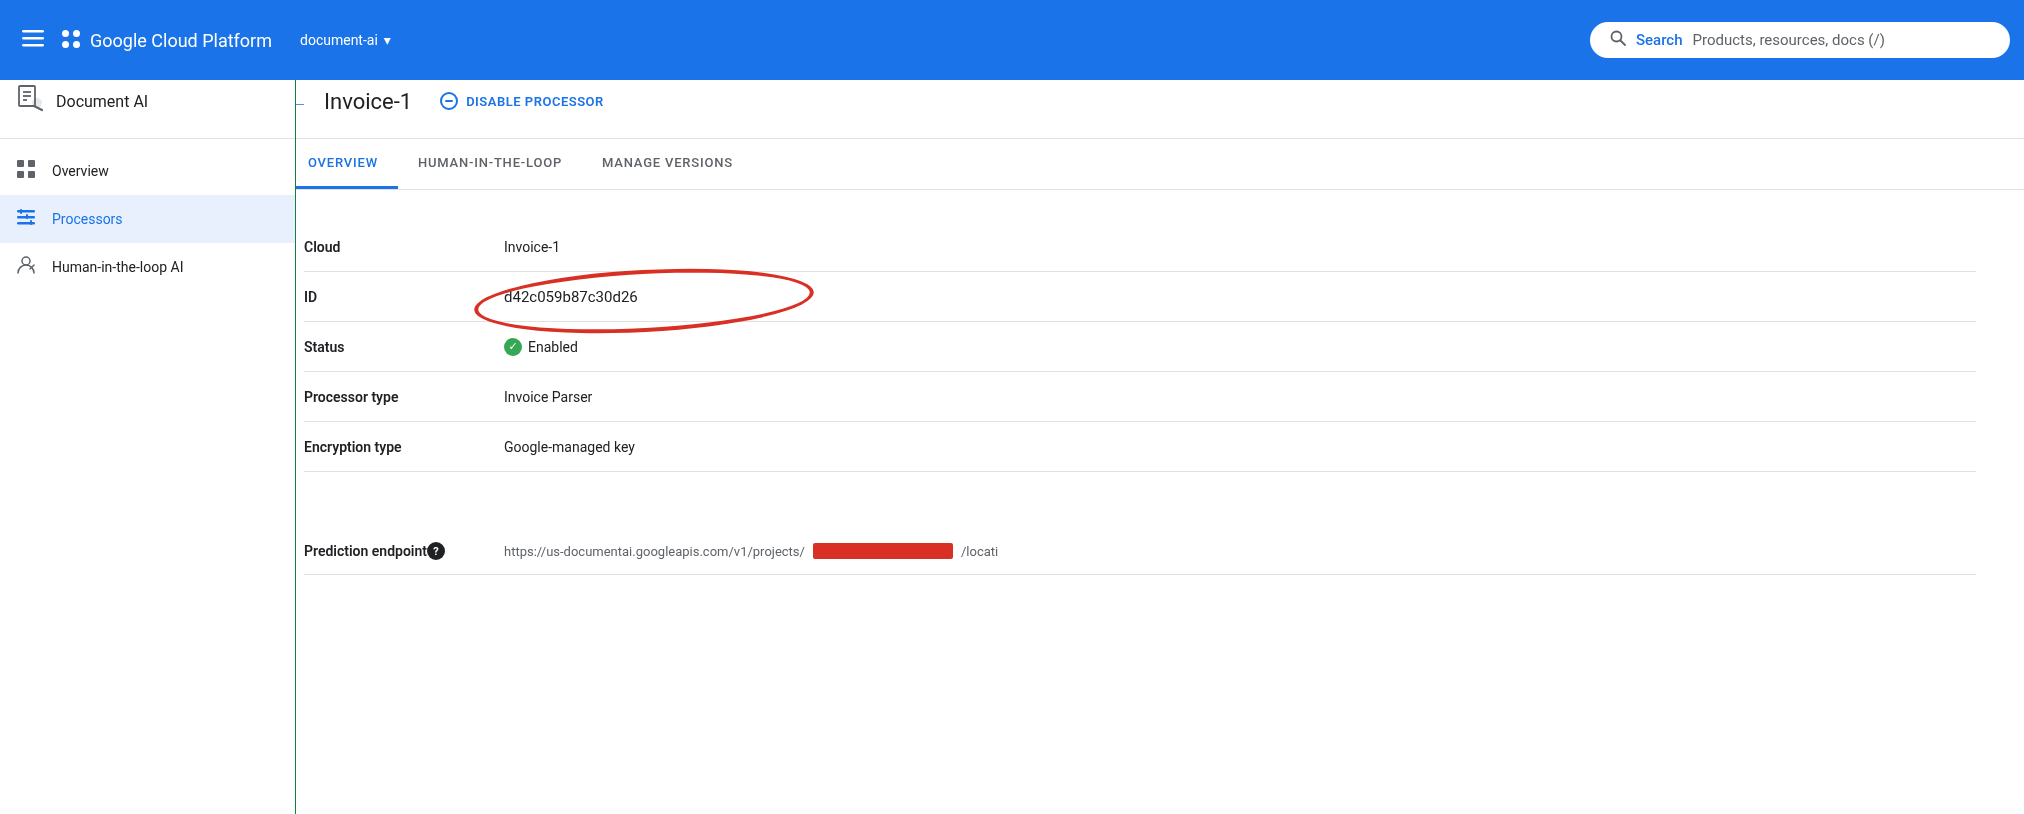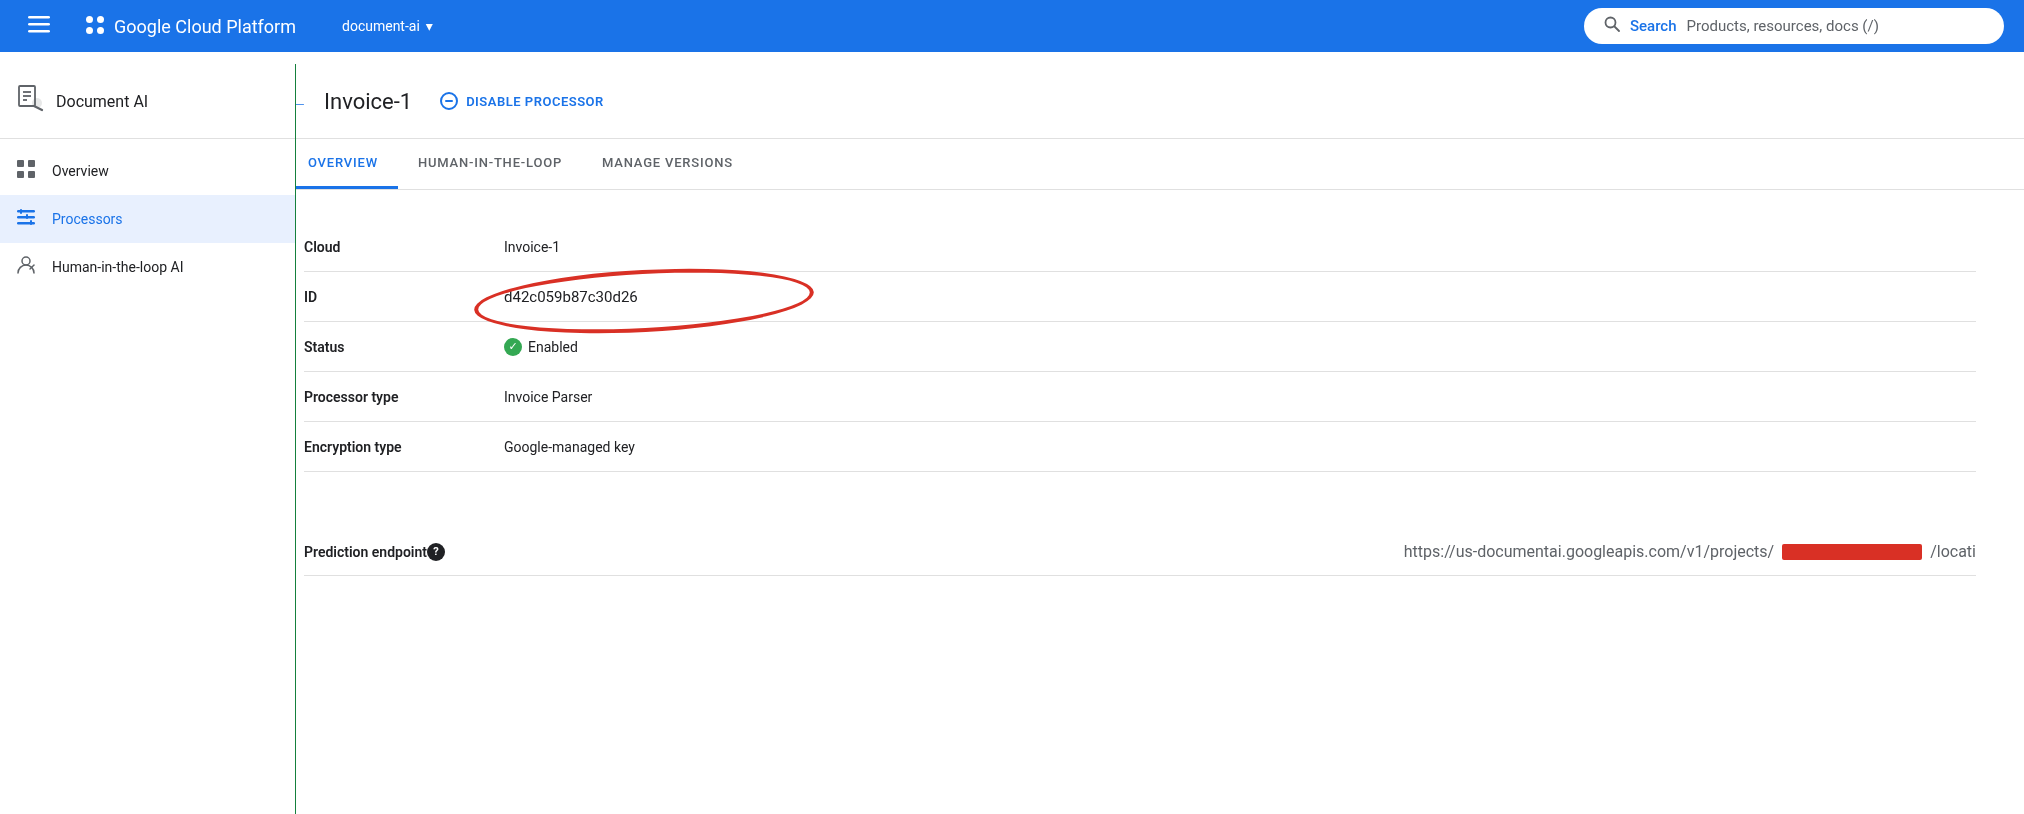--- a/index.html
+++ b/index.html
@@ -1,25 +1,25 @@
 <!DOCTYPE html>
 <html><head>
   <meta charset="utf-8">
   <style>
     * { margin: 0; padding: 0; box-sizing: border-box; }
     body { font-family: 'Roboto', Arial, sans-serif; font-size: 14px; background: #fff; width: 2024px; height: 814px; overflow: hidden; }
 
     
     .navbar {
       background: #1a73e8;
-      height: 52px;
-      display: flex;
-      align-items: center;
-      padding: 0 20px;
-      gap: 28px;
+      height: 80px;
+      display: flex;
+      align-items: center;
+      padding: 0 14px;
+      gap: 10px;
       position: fixed;
       top: 0; left: 0; right: 0;
       z-index: 100;
     }
     .navbar-hamburger {
       color: white;
       font-size: 22px;
       cursor: pointer;
       padding: 8px;
     }
@@ -293,26 +293,25 @@
       color: white;
       font-size: 11px;
       display: flex;
       align-items: center;
       justify-content: center;
       font-weight: 700;
       cursor: pointer;
     }
     .prediction-value {
       color: #5f6368;
-      font-size: 16px;
+      font-size: 13px;
       flex: 1;
       display: flex;
       align-items: center;
       gap: 4px;
-      justify-content: flex-end;
     }
     .redacted-block {
       display: inline-block;
       background: #d93025;
       color: #d93025;
       height: 16px;
       width: 140px;
       border-radius: 2px;
       margin: 0 4px;
     }

